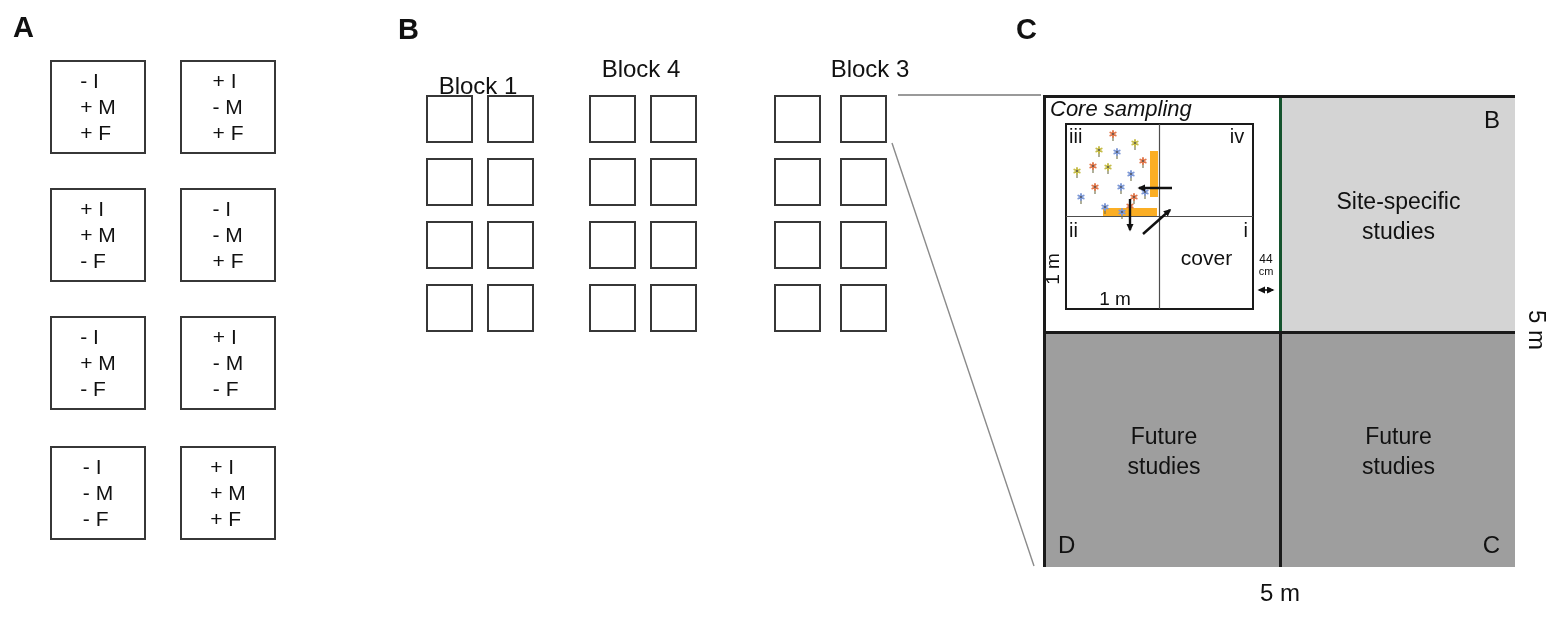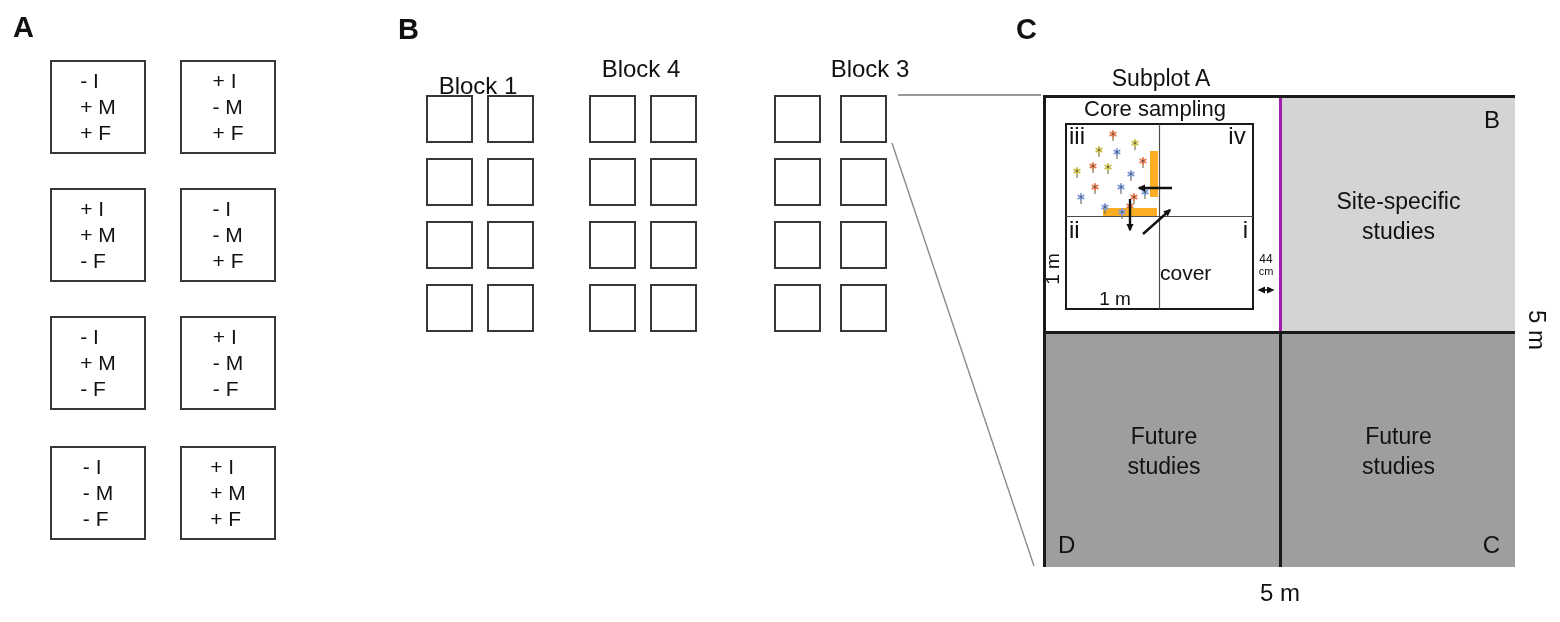--- a/index.html
+++ b/index.html
@@ -18,24 +18,24 @@
   
   .block-label{position:absolute;font-size:24px;line-height:28px;text-align:center;}
   .bgrid{position:absolute;display:grid;row-gap:15px;}
   .psq{width:47px;height:48px;box-sizing:border-box;border:2px solid #373737;background:#fff;}
   
   .plot{position:absolute;left:1043px;top:95px;width:472px;height:472px;box-sizing:border-box;border:3px solid #1a1a1a;background:#fff;}
   .cq{position:absolute;box-sizing:border-box;width:236px;height:236px;display:flex;flex-direction:column;align-items:center;justify-content:center;}
   .cq .qtext{font-size:23px;line-height:30px;text-align:center;}
   .corner{position:absolute;font-size:24px;line-height:24px;}
   .subplot-title{position:absolute;left:1043px;top:66px;width:236px;text-align:center;font-size:23px;line-height:24px;}
-  .core-label{position:absolute;left:1050px;top:97px;width:210px;text-align:center;font-size:22px;line-height:23px;}
+  .core-label{position:absolute;left:1050px;top:97px;width:210px;text-align:left;font-size:22px;line-height:23px;font-style:italic;}
   .quadrat{position:absolute;left:1065px;top:123px;width:189px;height:187px;box-sizing:border-box;border:2px solid #1a1a1a;background:#fff;}
-  .qlab{position:absolute;font-size:24px;line-height:20px;}
-  .cover{position:absolute;left:1160px;top:262px;width:93px;text-align:left;font-size:21px;line-height:22px;}
+  .qlab{position:absolute;font-size:20px;line-height:20px;}
+  .cover{position:absolute;left:1160px;top:247px;width:93px;text-align:center;font-size:21px;line-height:22px;}
   .scale{position:absolute;font-size:19px;line-height:20px;text-align:center;}
   .rot-ccw{transform:rotate(-90deg);}
   .rot-cw{transform:rotate(90deg);}
   .gap-label{position:absolute;left:1255px;top:253px;width:22px;text-align:center;font-size:12px;line-height:12px;}
   .gap-label .l2{font-size:11px;}
   .bar{position:absolute;background:var(--quadrat_marker_orange,#fbae24);}
   .dim-label{position:absolute;font-size:24px;line-height:24px;text-align:center;}
   .overlay{position:absolute;left:0;top:0;z-index:10;pointer-events:none;}
 </style>
 </head>
@@ -103,25 +103,24 @@
     <div class="psq"></div>
       <div class="psq"></div>
     <div class="psq"></div>
       <div class="psq"></div>
     <div class="psq"></div>
       <div class="psq"></div>
   </div>
 
   <div class="panel-letter" style="left:1016px;top:14px">C</div>
 
-  <div class="subplot-title">Subplot A</div>
 
   <div class="plot">
     <div class="cq" style="left:0;top:0;background:#fff"></div>
-    <div class="cq" style="left:233px;top:0;background:var(--site_specific_bg,#d4d4d4);border-left:3px solid #a21caf">
+    <div class="cq" style="left:233px;top:0;background:var(--site_specific_bg,#d4d4d4);border-left:3px solid #14532d">
       <div class="qtext">Site-specific</div>
       <div class="qtext">studies</div>
     </div>
     <div class="cq" style="left:0;top:233px;background:var(--future_bg,#9e9e9e);border-top:3px solid #1a1a1a">
       <div class="qtext">Future</div>
       <div class="qtext">studies</div>
     </div>
     <div class="cq" style="left:233px;top:233px;background:var(--future_bg,#9e9e9e);border-left:3px solid #1a1a1a;border-top:3px solid #1a1a1a">
       <div class="qtext">Future</div>
       <div class="qtext">studies</div>

